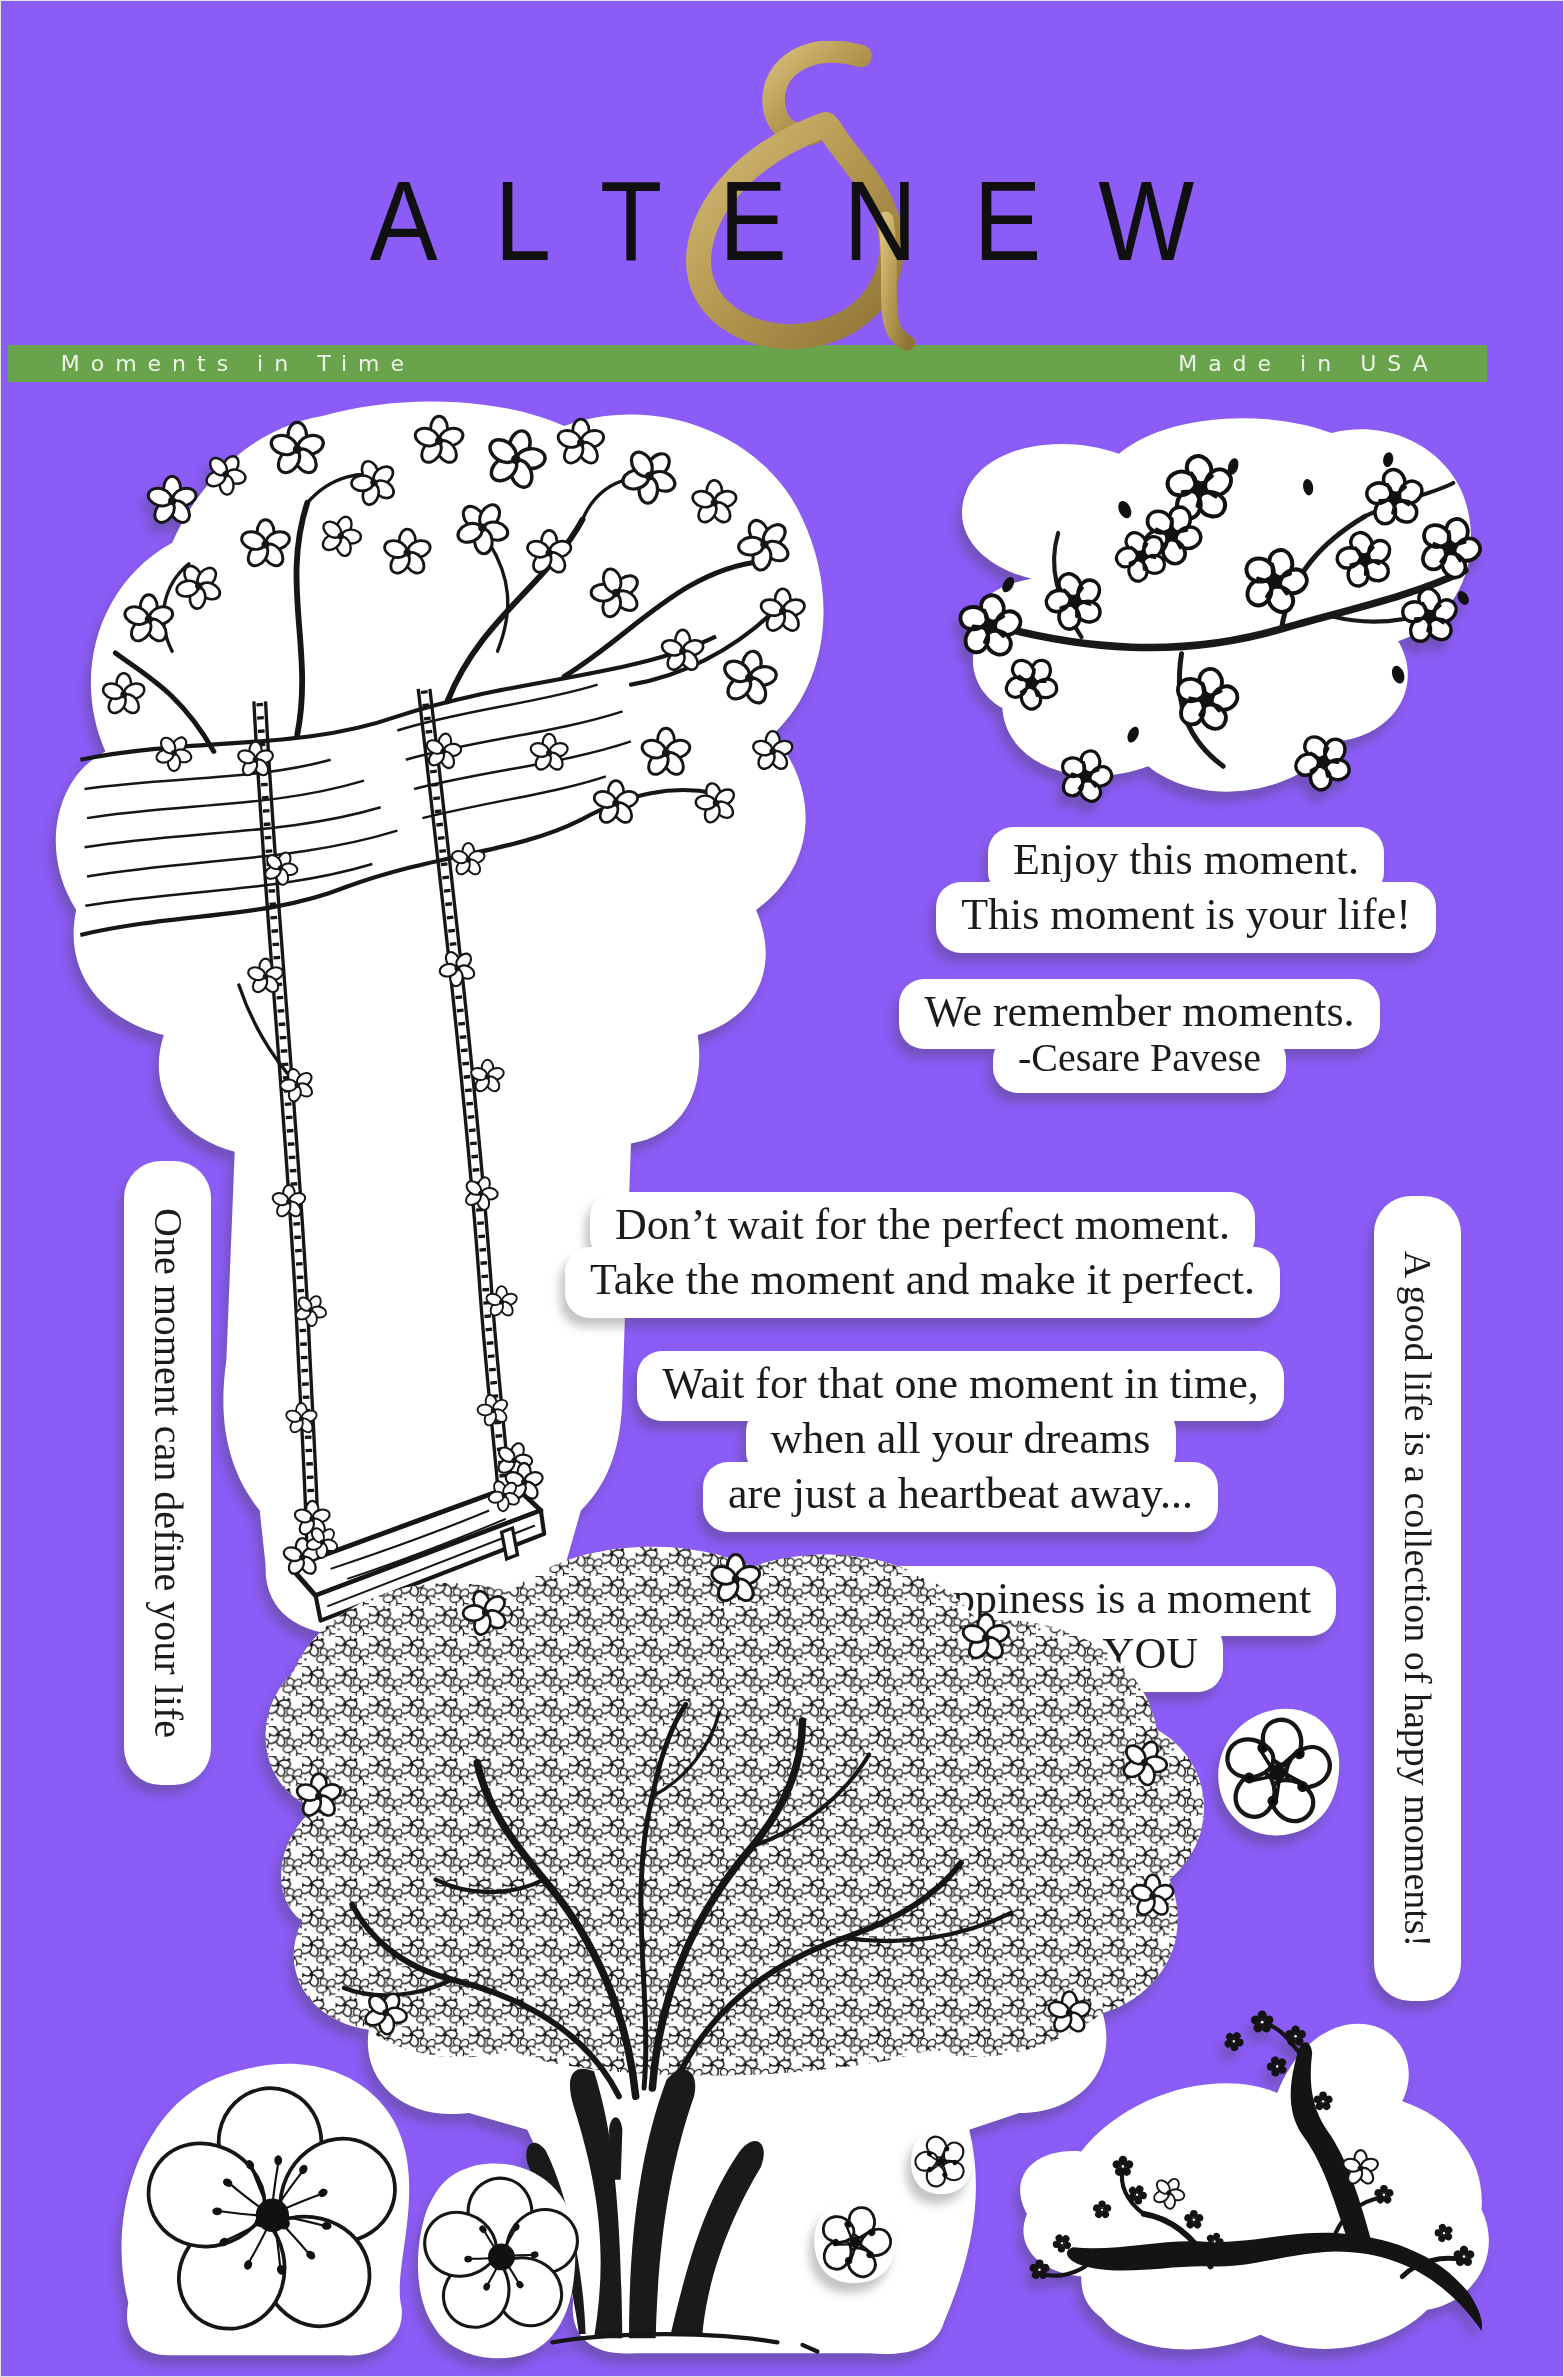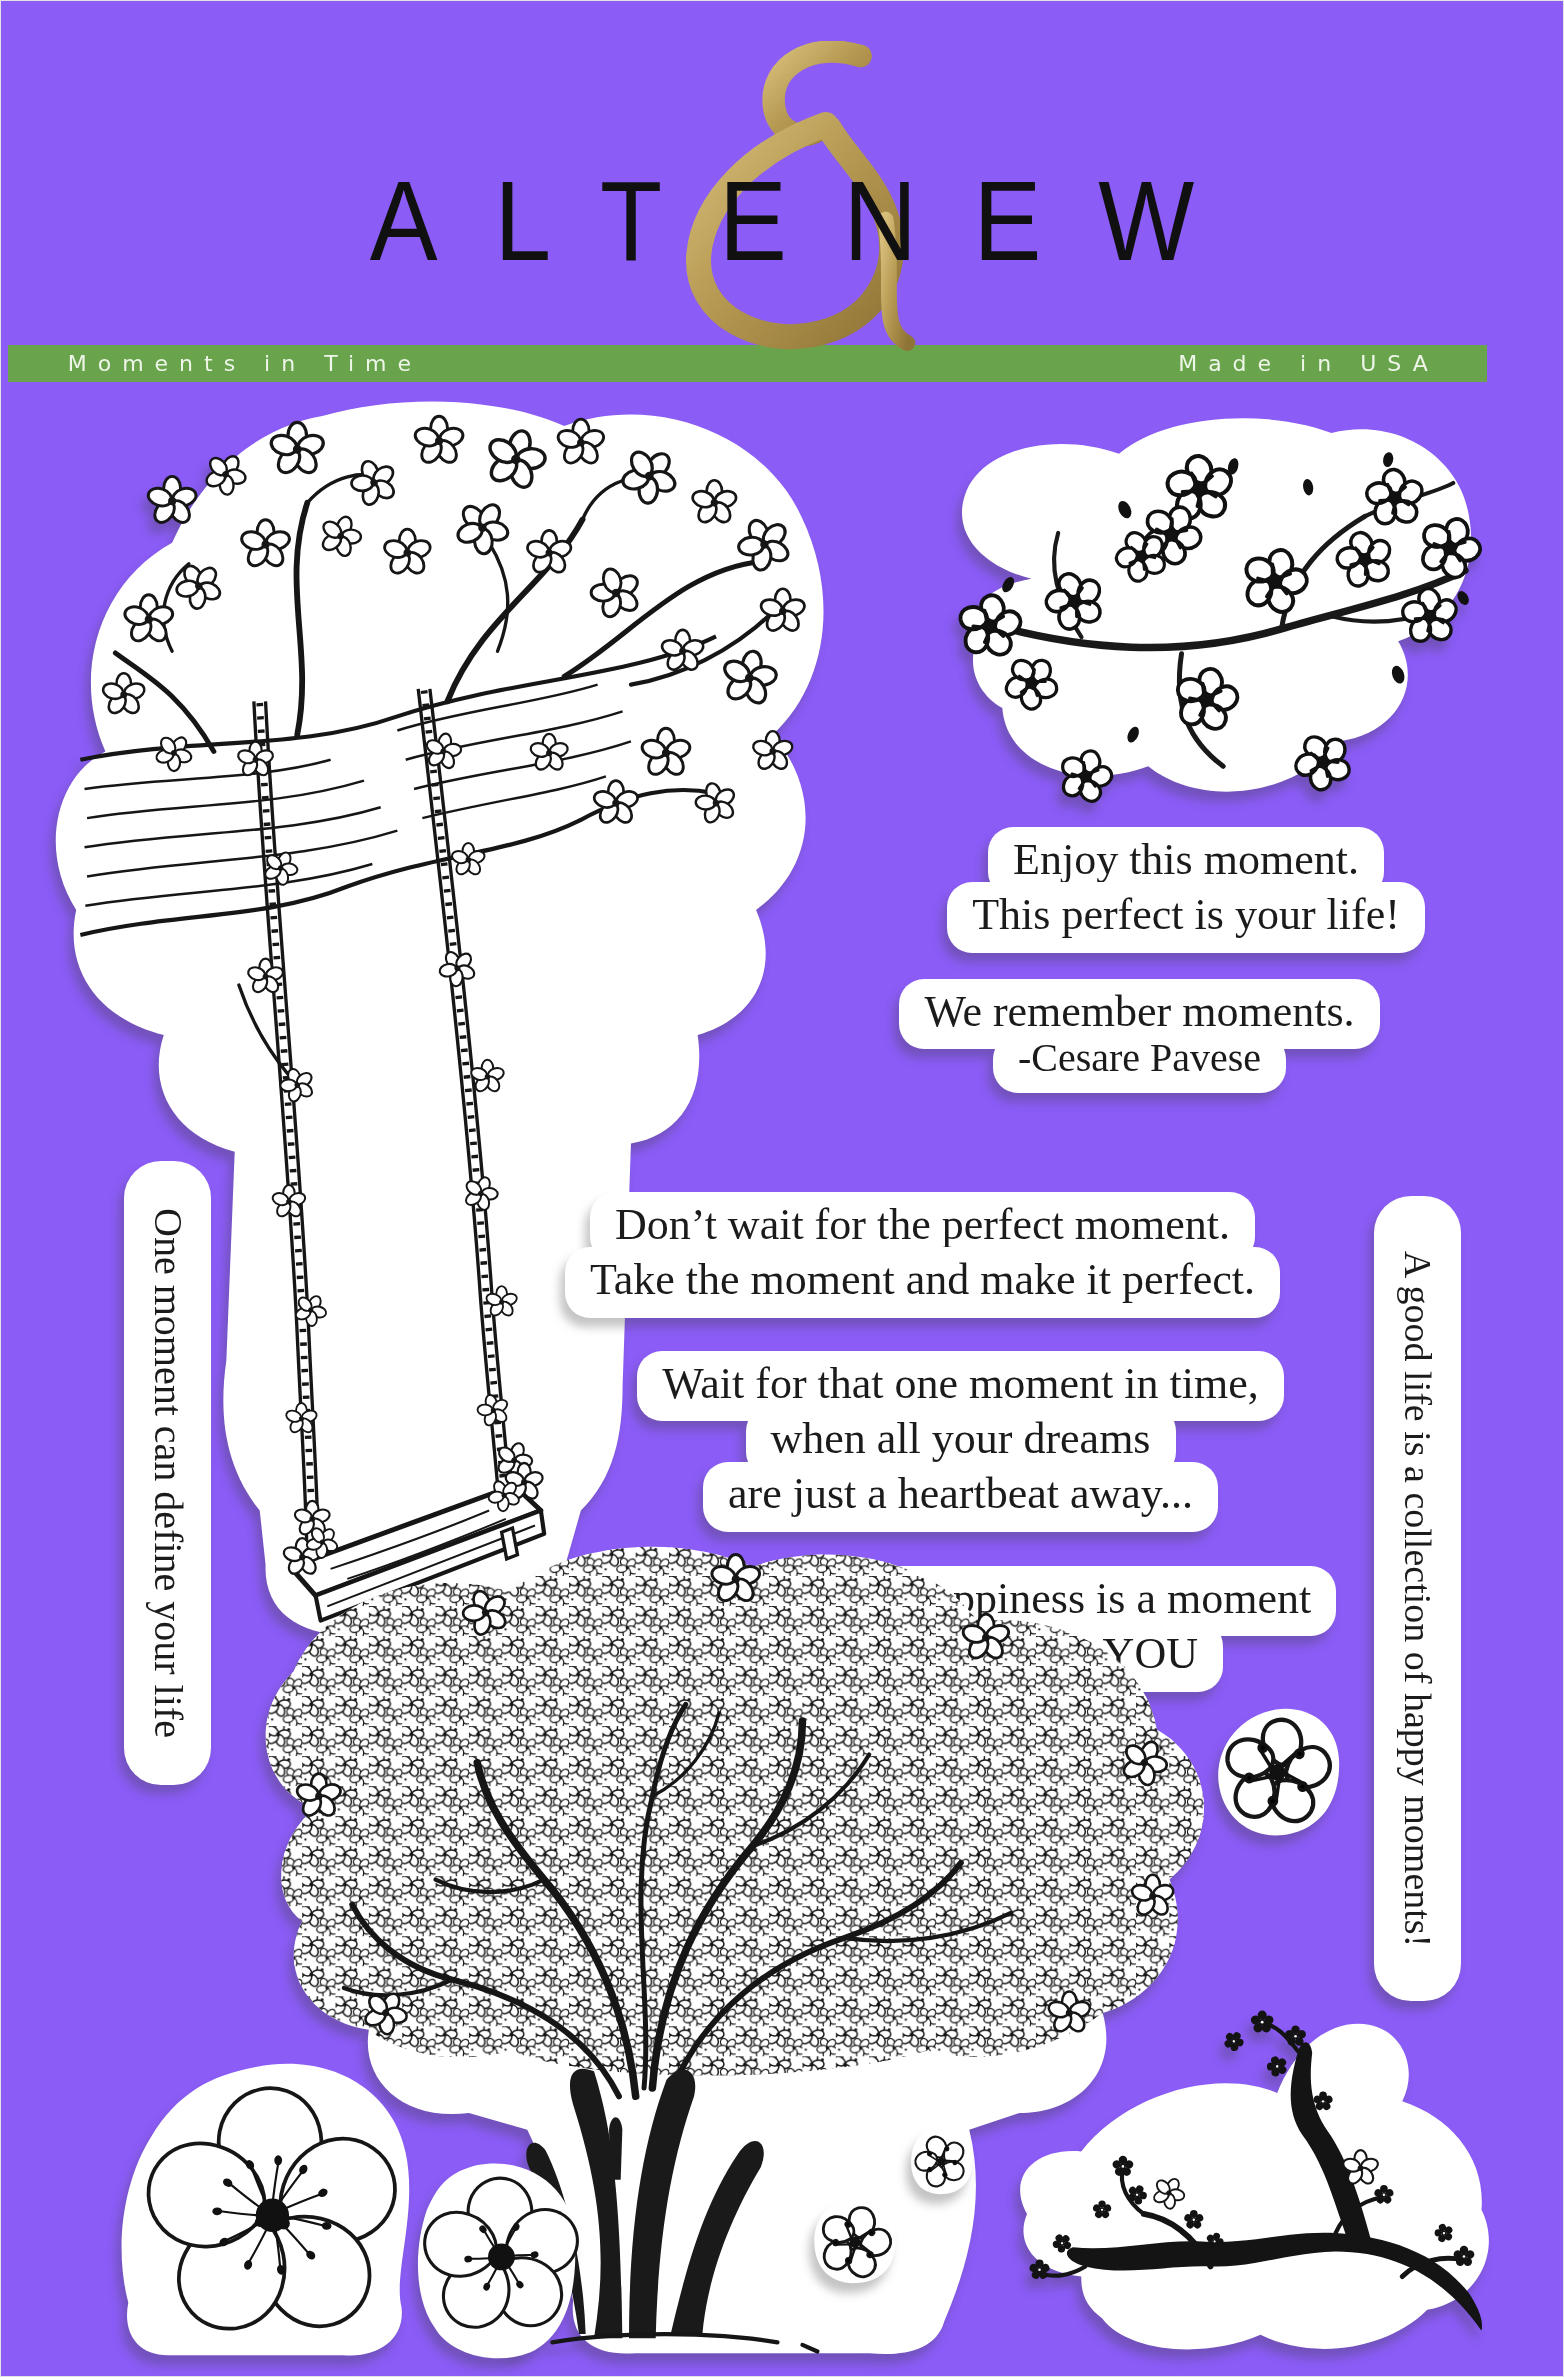--- a/index.html
+++ b/index.html
@@ -17,21 +17,21 @@
     letter-spacing:63px;text-indent:63px;color:#101010;
     transform:scaleX(.9);transform-origin:center;line-height:1;
   }
   
   .banner{
     position:absolute;left:6.7px;top:344px;width:1479px;height:37px;
     display:flex;align-items:center;justify-content:space-between;
     font-family:"DejaVu Sans", sans-serif;font-size:22px;letter-spacing:11px;
   }
   .banner .lbl{white-space:nowrap;line-height:1;}
-  .banner .lbl.left{padding-left:53px;margin-left:7px;}
+  .banner .lbl.left{padding-left:53px;}
   .banner .lbl.right{padding-right:48px;}
   
   .stamp-svg{position:absolute;filter:drop-shadow(-5px 10px 5px rgba(60,60,60,.30));}
   
   .quote{
     position:absolute;text-align:center;
     filter:drop-shadow(-4.2px 9.2px 5px rgba(60,60,60,.30));
     font-family:"Liberation Serif", serif;color:#1b1b1b;
   }
   .qrow{line-height:0;}
@@ -299,21 +299,21 @@
       <ellipse cx="92" cy="212" rx="6" ry="10" transform="rotate(30 92 212)"></ellipse>
       <ellipse cx="560" cy="320" rx="7" ry="11" transform="rotate(-20 560 320)"></ellipse>
       <ellipse cx="242" cy="392" rx="6" ry="10" transform="rotate(25 242 392)"></ellipse>
       <ellipse cx="548" cy="62" rx="6" ry="9" transform="rotate(10 548 62)"></ellipse>
       <ellipse cx="638" cy="228" rx="6" ry="9" transform="rotate(-30 638 228)"></ellipse>
     </g>
   </svg>
 
   <div class="quote" style="left:918px;top:826px;width:534px">
     <div class="qrow"><span class="qline">Enjoy this moment.</span></div>
-    <div class="qrow"><span class="qline">This perfect is your life!</span></div>
+    <div class="qrow"><span class="qline">This moment is your life!</span></div>
   </div>
 
   <div class="quote" style="left:855px;top:978px;width:567px">
     <div class="qrow"><span class="qline">We remember moments.</span></div>
     <div class="qrow"><span class="qline small">-Cesare Pavese</span></div>
   </div>
 
   <div class="quote" style="left:630px;top:1350px;width:659px">
     <div class="qrow"><span class="qline">Wait for that one moment in time,</span></div>
     <div class="qrow"><span class="qline">when all your dreams</span></div>

